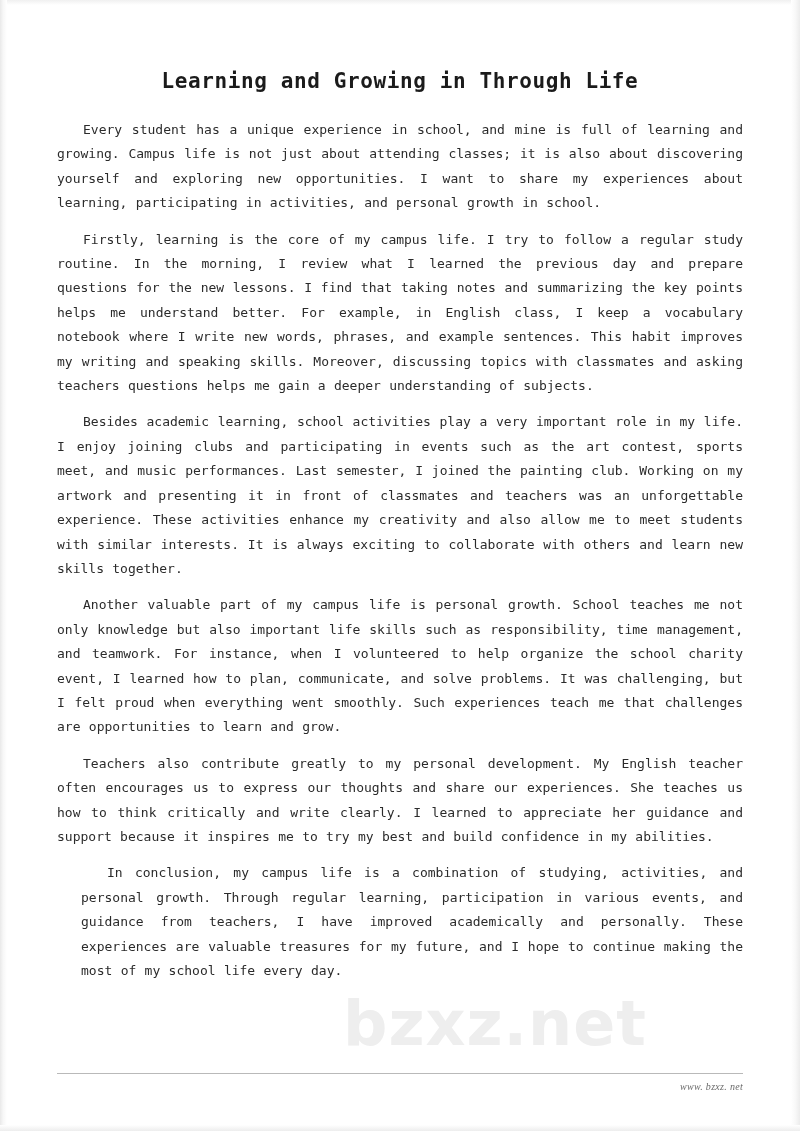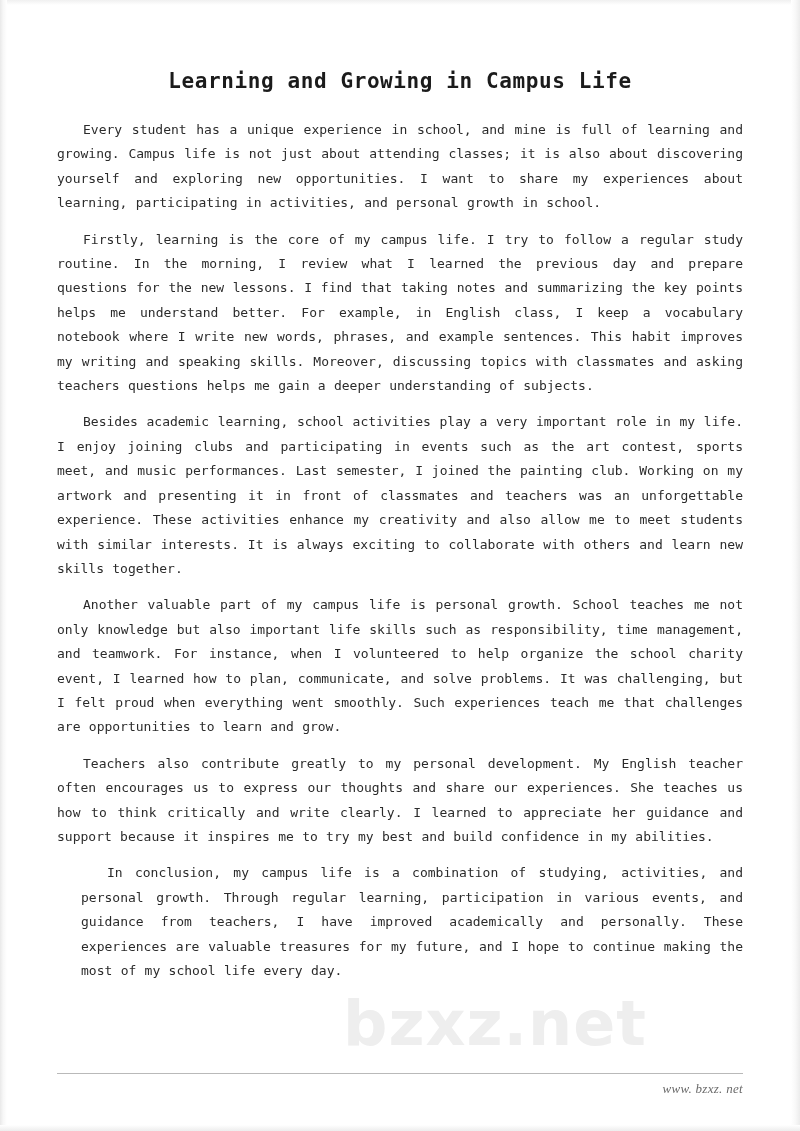--- a/index.html
+++ b/index.html
@@ -124,42 +124,42 @@
     height: 1px;
     background: #b9b9b9;
     z-index: 2;
   }
   #footer-note {
     position: absolute;
     right: 57px;
     top: 1081px;
     font-family: "Liberation Serif", "DejaVu Serif", serif;
     font-style: italic;
-    font-size: 13px;
+    font-size: 10px;
     color: #6a6a6a;
     letter-spacing: 0.3px;
     z-index: 2;
     white-space: nowrap;
   }
 </style>
 </head>
 <body>
 
 <div id="page">
 
   <div id="edge-top"></div>
   <div id="edge-left"></div>
   <div id="edge-right"></div>
   <div id="edge-bottom"></div>
 
   <div id="watermark">bzxz.net</div>
 
   <div id="content">
 
-    <h1 id="doc-title">Learning and Growing in Campus Life</h1>
+    <h1 id="doc-title">Learning and Growing in Through Life</h1>
 
     <div id="body-text">
       <p class="para">Every student has a unique experience in school, and mine is full of learning and growing. Campus life is not just about attending classes; it is also about discovering yourself and exploring new opportunities. I want to share my experiences about learning, participating in activities, and personal growth in school.</p>
       <p class="para">Firstly, learning is the core of my campus life. I try to follow a regular study routine. In the morning, I review what I learned the previous day and prepare questions for the new lessons. I find that taking notes and summarizing the key points helps me understand better. For example, in English class, I keep a vocabulary notebook where I write new words, phrases, and example sentences. This habit improves my writing and speaking skills. Moreover, discussing topics with classmates and asking teachers questions helps me gain a deeper understanding of subjects.</p>
       <p class="para">Besides academic learning, school activities play a very important role in my life. I enjoy joining clubs and participating in events such as the art contest, sports meet, and music performances. Last semester, I joined the painting club. Working on my artwork and presenting it in front of classmates and teachers was an unforgettable experience. These activities enhance my creativity and also allow me to meet students with similar interests. It is always exciting to collaborate with others and learn new skills together.</p>
       <p class="para">Another valuable part of my campus life is personal growth. School teaches me not only knowledge but also important life skills such as responsibility, time management, and teamwork. For instance, when I volunteered to help organize the school charity event, I learned how to plan, communicate, and solve problems. It was challenging, but I felt proud when everything went smoothly. Such experiences teach me that challenges are opportunities to learn and grow.</p>
       <p class="para">Teachers also contribute greatly to my personal development. My English teacher often encourages us to express our thoughts and share our experiences. She teaches us how to think critically and write clearly. I learned to appreciate her guidance and support because it inspires me to try my best and build confidence in my abilities.</p>
       <p class="para">In conclusion, my campus life is a combination of studying, activities, and personal growth. Through regular learning, participation in various events, and guidance from teachers, I have improved academically and personally. These experiences are valuable treasures for my future, and I hope to continue making the most of my school life every day.</p>
     </div>
 

